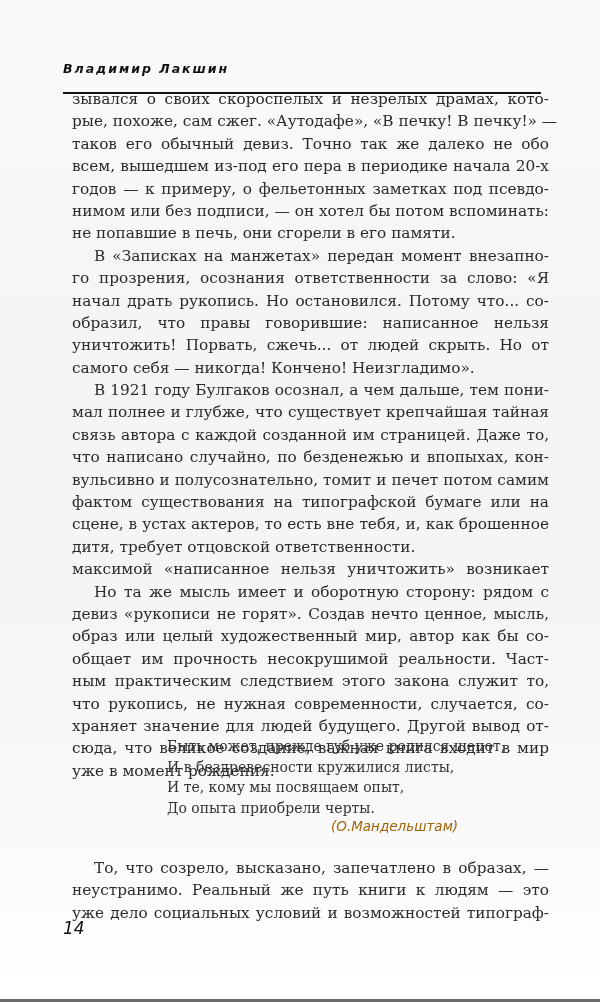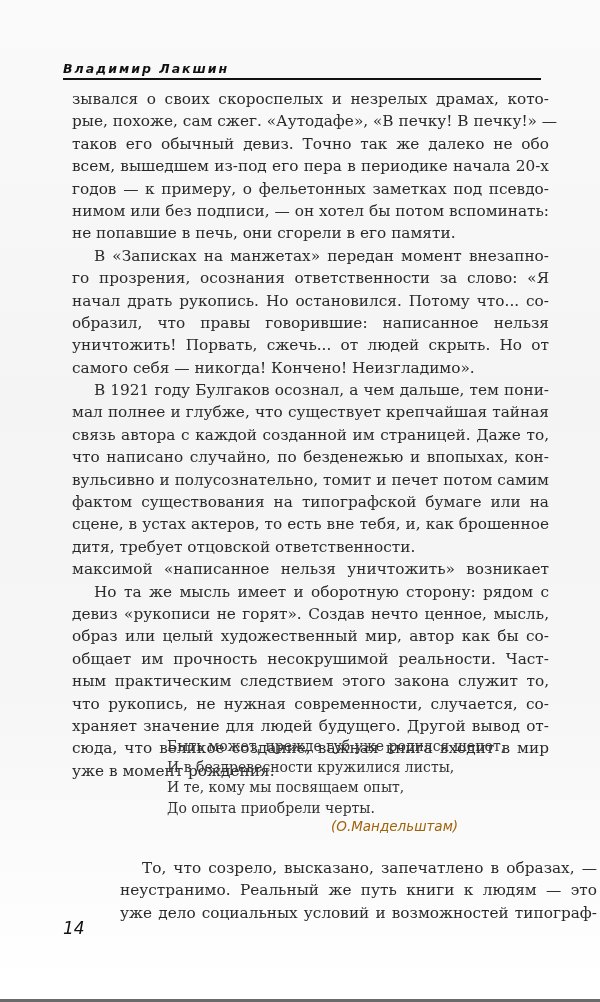--- a/index.html
+++ b/index.html
@@ -13,21 +13,21 @@
       position: absolute; left: 0; top: 0; width: 600px; height: 994px;
       background: linear-gradient(180deg, #fafafa 0%, #f4f4f4 40%, #f6f6f6 70%, #ffffff 100%);
     }
     .bottom-bar {
       position: absolute; left: 0; bottom: 0; width: 600px; height: 3px;
       background: #6b6b6b;
     }
     .running-head {
       position: absolute; left: 63px; top: 58px; width: 478px;
       border-bottom: 2px solid #111;
-      padding-bottom: 1px;
+      padding-bottom: 15px;
     }
     .running-head span {
       font-family: "DejaVu Sans", "Liberation Sans", sans-serif;
       font-style: italic; font-weight: bold;
       font-size: 12.5px; letter-spacing: 2px; color: #111;
     }
     .text-block {
       position: absolute; left: 72px; width: 477px;
       font-size: 15.3px; line-height: 22.4px;
     }
@@ -109,21 +109,21 @@
 </div>
 
 <div class="poem">
   <span class="pline">Быть может, прежде губ уже родился шепот,</span>
   <span class="pline">И в бездревесности кружилися листы,</span>
   <span class="pline">И те, кому мы посвящаем опыт,</span>
   <span class="pline">До опыта приобрели черты.</span>
 </div>
 <div class="attribution">(О.Мандельштам)</div>
 
-<div class="text-block" style="top:857px;margin-left:48px;">
+<div class="text-block" style="top:857px;">
   <span class="line indent">То, что созрело, высказано, запечатлено в образах, —</span>
   <span class="line">неустранимо. Реальный же путь книги к людям — это</span>
   <span class="line">уже дело социальных условий и возможностей типограф-</span>
 </div>
 
 <div class="page-number">14</div>
 
 <div class="bottom-bar"></div>
 
 </body></html>

